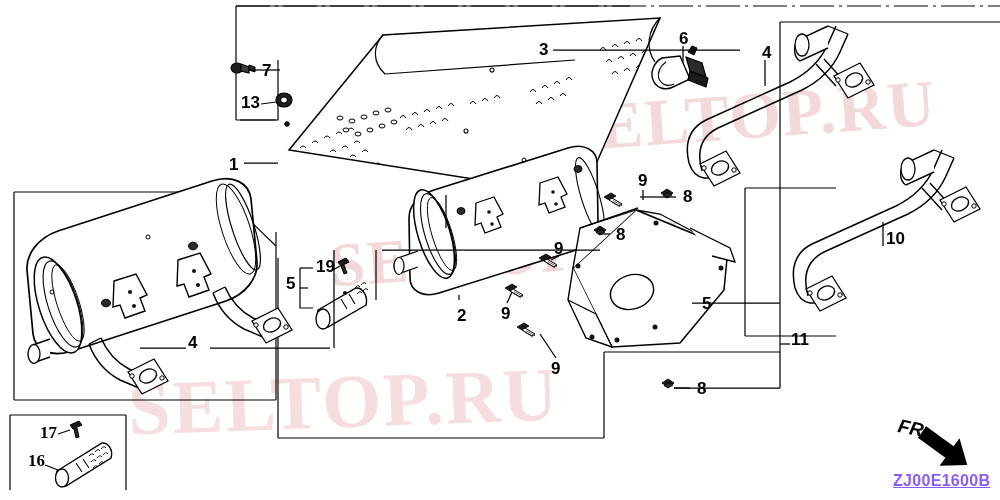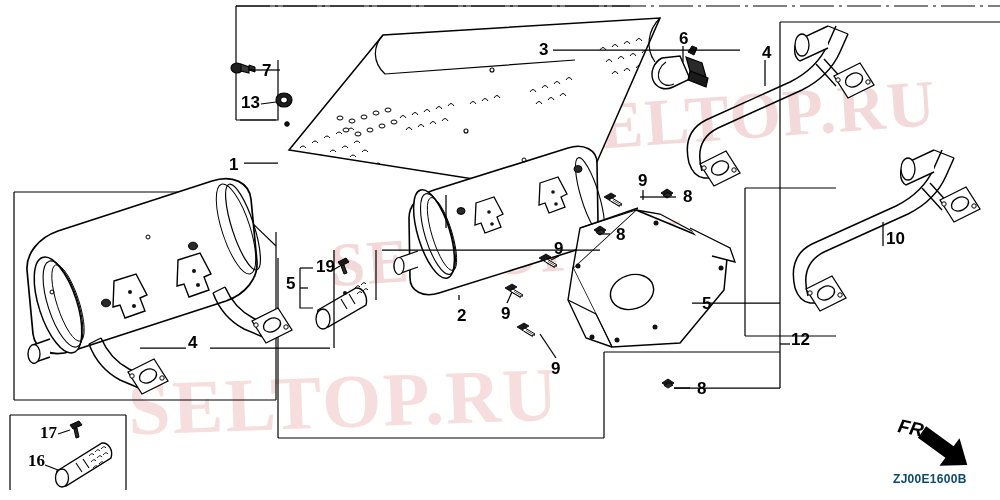--- a/index.html
+++ b/index.html
@@ -35,22 +35,23 @@
   #frtxt{
     position:absolute;left:898px;top:418px;
     font-family:"Liberation Sans", sans-serif;
     font-size:19px;font-weight:bold;font-style:italic;
     letter-spacing:0px;color:#000;
     transform:rotate(12deg);
   }
   #diagcode{
     position:absolute;left:893px;top:472px;
     font-family:"Liberation Sans", sans-serif;
-    font-size:12px;font-weight:bold;color:#0c4a6e;
+    font-size:16px;font-weight:bold;color:#8b5cf6;
     letter-spacing:0.3px;
+    text-decoration:underline;
   }
 </style>
 </head>
 <body>
 
 <div id="stage">
 
   <div class="wm" id="wm1">SELTOP.RU</div>
   <div class="wm" id="wm2">SELTOP.RU</div>
   <div class="wm" id="wm3">SELTOP.RU</div>
@@ -391,20 +392,20 @@
   <div class="lbl" style="left:616px;top:226px;">8</div>
   <div class="lbl" style="left:697px;top:380px;">8</div>
   <div class="lbl" style="left:638px;top:172px;">9</div>
   <div class="lbl" style="left:554px;top:240px;">9</div>
   <div class="lbl" style="left:501px;top:305px;">9</div>
   <div class="lbl" style="left:551px;top:360px;">9</div>
   <div class="lbl" style="left:876px;top:230px;margin-left:10px;">10</div>
   <div class="lbl" style="left:286px;top:275px;">5</div>
   <div class="lbl" style="left:316px;top:258px;">19</div>
   <div class="lbl" style="left:241px;top:94px;text-align:right;">13</div>
-  <div class="lbl" style="left:791px;top:331px;">12</div>
+  <div class="lbl" style="left:791px;top:331px;">11</div>
   <div class="lbl" style="left:188px;top:334px;">4</div>
   <div class="lbl" style="left:28px;top:452px;font-family:Liberation Serif, serif;">16</div>
   <div class="lbl" style="left:40px;top:424px;font-family:Liberation Serif, serif;">17</div>
 
   <div id="frtxt">FR.</div>
   <div id="diagcode">ZJ00E1600B</div>
 </div>
 
 </body></html>

